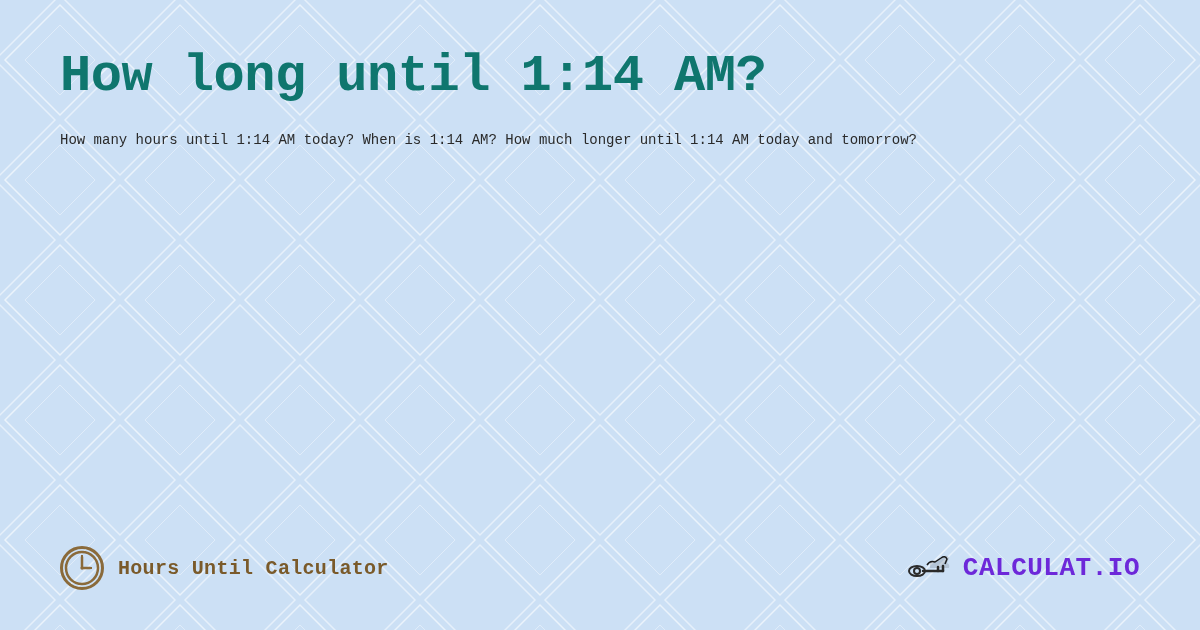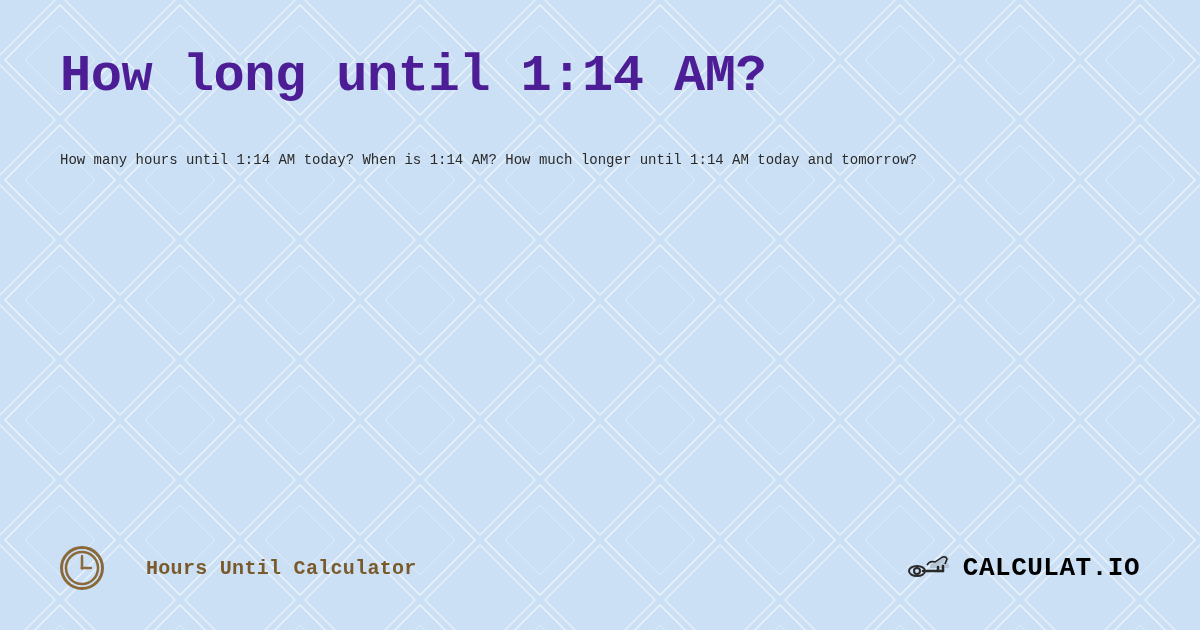--- a/index.html
+++ b/index.html
@@ -43,22 +43,22 @@
     }
 
     .main-section {
       flex: 1;
     }
 
     h1 {
       font-family: 'Courier New', Courier, monospace;
       font-size: 52px;
       font-weight: 900;
-      color: #4c1d95;
-      margin-bottom: 44px;
+      color: #0f766e;
+      margin-bottom: 24px;
       letter-spacing: -0.5px;
       line-height: 1.1;
     }
 
     .description {
       font-family: 'Courier New', Courier, monospace;
       font-size: 14px;
       color: #2a2a2a;
       line-height: 1.7;
       max-width: 1050px;
@@ -112,34 +112,33 @@
       top: 50%;
       transform: translateY(-50%);
     }
 
     .brand-text {
       font-family: 'Courier New', Courier, monospace;
       font-size: 20px;
       font-weight: 700;
       color: #7a5a2a;
       letter-spacing: 0.3px;
-      margin-left: 28px;
     }
 
     .branding-right {
       display: flex;
       align-items: center;
       gap: 8px;
     }
 
     .calculat-logo-text {
       font-family: 'Courier New', Courier, monospace;
       font-size: 26px;
       font-weight: 900;
-      color: #000000;
+      color: #6d28d9;
       letter-spacing: 0.5px;
     }
 
     
     svg.bg-svg {
       position: absolute;
       top: 0; left: 0;
       width: 100%; height: 100%;
     }
   </style>

